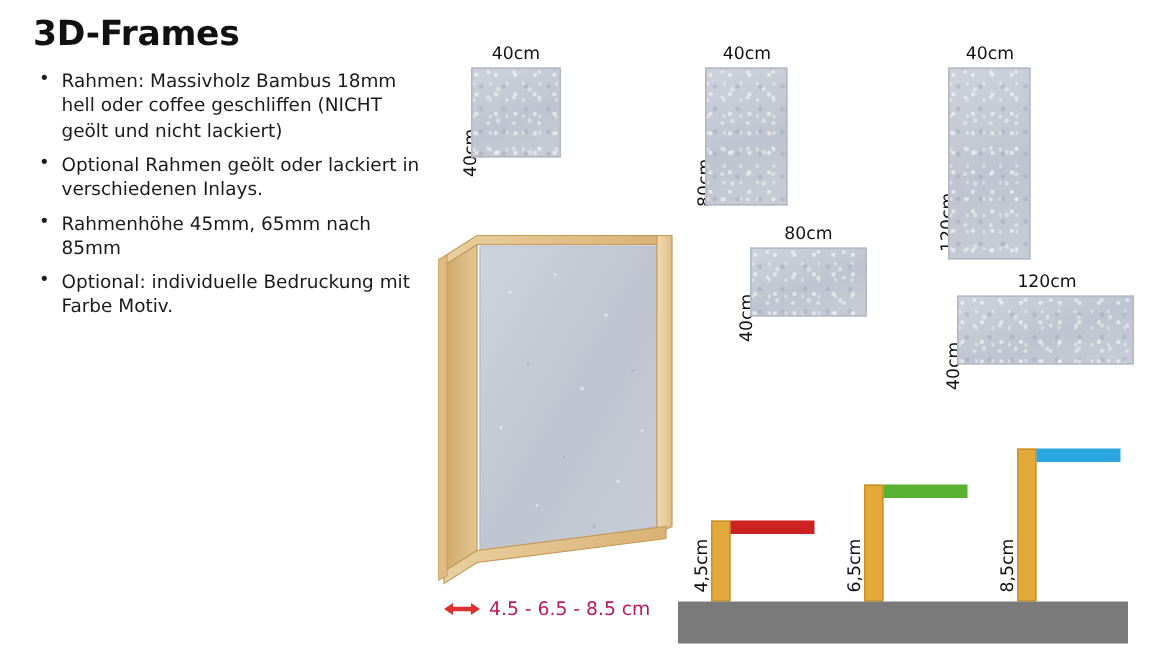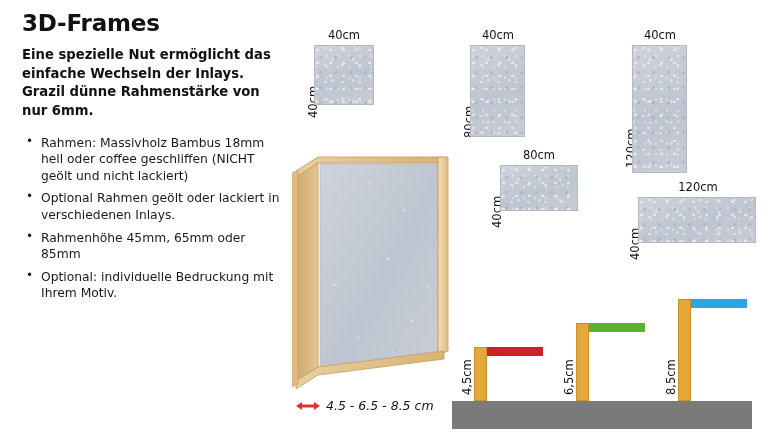--- a/index.html
+++ b/index.html
@@ -108,22 +108,21 @@
 
   
   #depth-caption {
     position: absolute;
     left: 296px;
     top: 398px;
     display: flex;
     align-items: center;
     gap: 6px;
     font-size: 12.5px;
-    color: #0f172a;
-    font-style: italic;
+    color: #be185d;
   }
   #depth-arrow {
     width: 24px;
     height: 12px;
   }
 
   
   #height-diagram {
     position: absolute;
     left: 452px;
@@ -158,26 +157,25 @@
     background: #7a7a7a;
   }
 </style>
 </head>
 <body>
 
 <div id="page">
 
   <div id="left-col">
     <h1 id="title">3D-Frames</h1>
-    <p id="intro">Eine spezielle Nut ermöglicht das einfache Wechseln der Inlays. Grazil dünne Rahmenstärke von nur 6mm.</p>
     <ul id="bullets">
       <li>Rahmen: Massivholz Bambus 18mm hell oder coffee geschliffen (NICHT geölt und nicht lackiert)</li>
       <li>Optional Rahmen geölt oder lackiert in verschiedenen Inlays.</li>
-      <li>Rahmenhöhe 45mm, 65mm oder 85mm</li>
-      <li>Optional: individuelle Bedruckung mit Ihrem Motiv.</li>
+      <li>Rahmenhöhe 45mm, 65mm nach 85mm</li>
+      <li>Optional: individuelle Bedruckung mit Farbe Motiv.</li>
     </ul>
   </div>
 
   <div class="panel-group" style="left:292px; top:28px; width:90px; height:95px;">
     <div class="panel-top-label" style="left:22px; top:0px; width:60px;">40cm</div>
     <div class="panel-side-label" style="left:14px; top:90px;">40cm</div>
     <div class="felt" style="left:22px; top:17px; width:60px; height:60px;"></div>
   </div>
 
   <div class="panel-group" style="left:446px; top:28px; width:90px; height:110px;">

